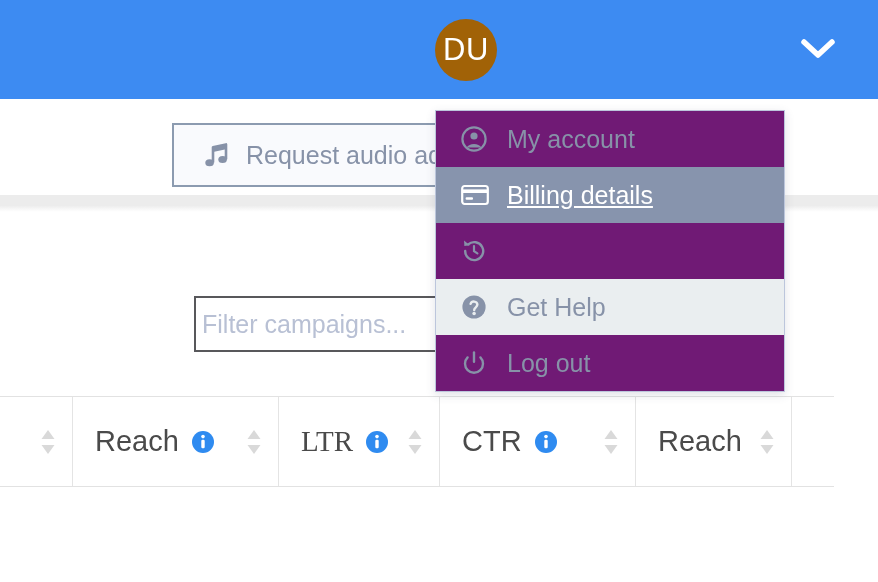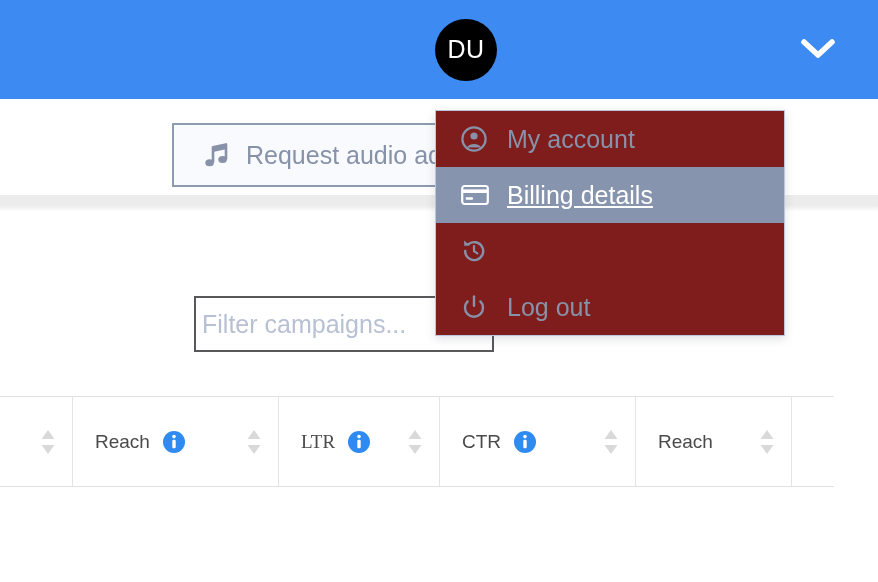--- a/index.html
+++ b/index.html
@@ -30,26 +30,26 @@
     left: 435px;
     top: 17px;
     height: 65px;
     display: flex;
     align-items: center;
   }
   .avatar {
     width: 62px;
     height: 62px;
     border-radius: 50%;
-    background: #000000;
+    background: #a16207;
     color: #ffffff;
     display: flex;
     align-items: center;
     justify-content: center;
-    font-size: 25px;
+    font-size: 31px;
     letter-spacing: 0.5px;
     font-family: "Liberation Sans", sans-serif;
   }
   .greeting {
     margin-left: 22px;
     color: #ffffff;
     font-size: 27px;
     white-space: nowrap;
   }
   .chevron-down {
@@ -136,21 +136,21 @@
     height: 100%;
     box-sizing: border-box;
     border-right: 1px solid #e4e4e4;
     display: flex;
     align-items: center;
     padding-left: 22px;
     padding-right: 14px;
   }
   .th:last-child { border-right: none; }
   .th-label {
-    font-size: 19px;
+    font-size: 29px;
     color: #4a4a4a;
     white-space: nowrap;
   }
   .info-icon {
     margin-left: 13px;
     display: inline-flex;
     align-items: center;
     flex: 0 0 auto;
   }
   .sort-icon {
@@ -160,21 +160,21 @@
     flex: 0 0 auto;
   }
 
   
   .dropdown {
     position: absolute;
     left: 435px;
     top: 110px;
     width: 350px;
     box-sizing: border-box;
-    background: #7f1d1d;
+    background: #701a75;
     border: 1px solid #bcc6dc;
     box-shadow: 0 3px 9px rgba(60,70,100,0.16);
     z-index: 40;
   }
   .menu-item {
     height: 56px;
     display: flex;
     align-items: center;
     padding-left: 25px;
     box-sizing: border-box;
@@ -339,20 +339,30 @@
   <div class="menu-item">
     <span class="mi-icon">
       <svg width="26" height="26" viewBox="0 0 26 26" aria-hidden="true">
         <path d="M4.2 13 A9 9 0 1 0 7.2 6.4" stroke="#8792a8" stroke-width="2.4" fill="none" stroke-linecap="round"></path>
         <path d="M3.0 2.6 L3.4 8.0 L8.8 7.2 Z" fill="#8792a8"></path>
         <path d="M13 8.2 V13.2 L16.4 15.4" stroke="#8792a8" stroke-width="2.2" fill="none" stroke-linecap="round"></path>
       </svg>
     </span>
   </div>
 
+  <div class="menu-item hovered">
+    <span class="mi-icon">
+      <svg width="26" height="26" viewBox="0 0 26 26" aria-hidden="true">
+        <circle cx="13" cy="13" r="11.6" fill="#8792a8"></circle>
+        <path d="M9.6 9.8 A3.5 3.3 0 0 1 16.4 10.6 C16.4 13.2 13.2 13.4 13.2 16.0" stroke="#eaeef0" stroke-width="2.4" fill="none" stroke-linecap="round"></path>
+        <circle cx="13.1" cy="19.4" r="1.75" fill="#eaeef0"></circle>
+      </svg>
+    </span>
+    <span>Get Help</span>
+  </div>
 
   <div class="menu-item">
     <span class="mi-icon">
       <svg width="26" height="26" viewBox="0 0 26 26" aria-hidden="true">
         <path d="M6.6 7.4 A9 9 0 1 0 19.4 7.4" stroke="#8792a8" stroke-width="2.4" fill="none" stroke-linecap="round"></path>
         <path d="M13 2.4 V11.8" stroke="#8792a8" stroke-width="2.4" fill="none" stroke-linecap="round"></path>
       </svg>
     </span>
     <span>Log out</span>
   </div>

